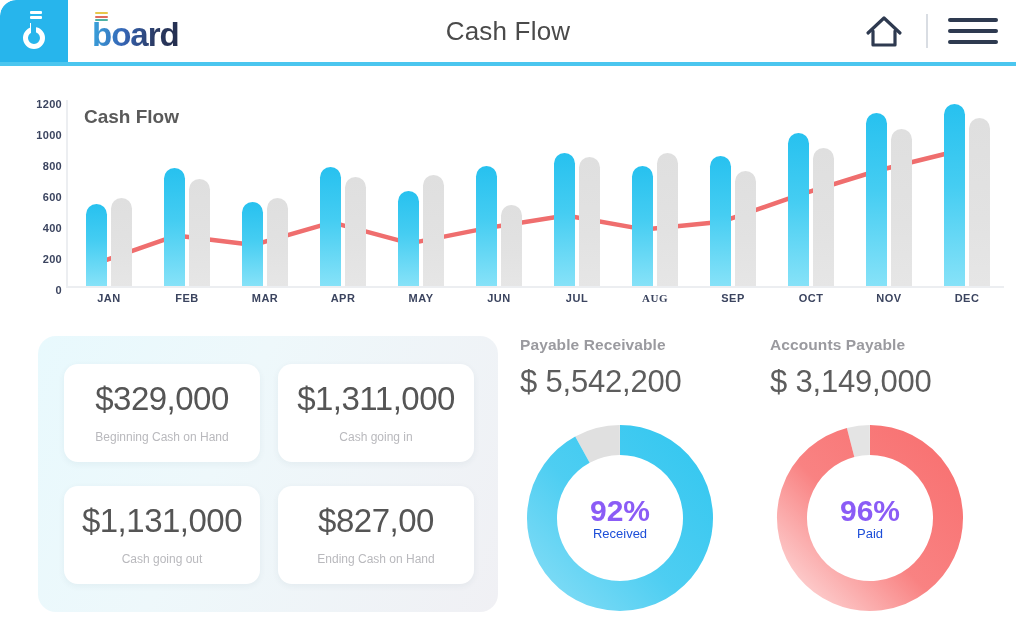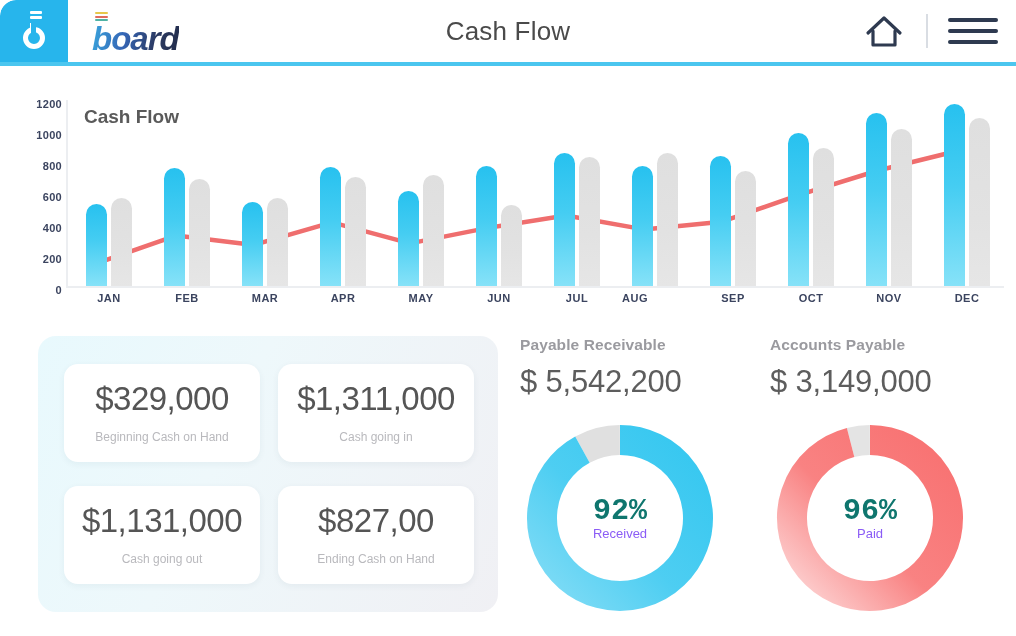--- a/index.html
+++ b/index.html
@@ -35,21 +35,21 @@
   .brand-mark .bowl{
     position:absolute;left:4px;top:16px;width:22px;height:22px;border-radius:50%;
     border:5px solid #fff;box-sizing:border-box;
   }
   .brand-mark .bowl:after{
     content:"";position:absolute;left:3px;top:-9px;width:5px;height:10px;background:#27b5ec;
   }
 
   .wordmark{
     position:absolute;left:92px;top:14px;height:36px;
-    display:flex;align-items:flex-start;font-style:italic;
+    display:flex;align-items:center;
   }
   .wordmark .bars{position:absolute;left:3px;top:-2px;width:13px;}
   .wordmark .bars i{display:block;height:2px;margin-bottom:1.5px;border-radius:1px;}
   .wordmark .txt{
     font-size:33px;font-weight:bold;letter-spacing:-1px;
     background:linear-gradient(100deg,#3aa9e0 0%,#3565b5 38%,#2b3a63 72%,#222c4a 100%);
     -webkit-background-clip:text;background-clip:text;color:transparent;
     padding-top:6px;
   }
 
@@ -123,22 +123,22 @@
   .donut-block.ar{left:520px;}
   .donut-block.ap{left:770px;}
   .donut-head{font-size:15.5px;font-weight:bold;color:#9a9a9f;letter-spacing:.1px;}
   .donut-amount{font-size:31px;color:#5d5d5d;margin-top:10px;letter-spacing:-.2px;}
   .donut{position:relative;width:200px;height:200px;margin-top:18px;}
   .donut svg{position:absolute;left:0;top:0;}
   .donut-center{
     position:absolute;left:0;top:0;width:200px;height:200px;
     display:flex;flex-direction:column;align-items:center;justify-content:center;
   }
-  .donut-pct{font-size:30px;font-weight:bold;color:#0f766e;line-height:1;font-family:Liberation Mono, monospace;}
-  .donut-sub{font-size:13px;color:#8b5cf6;}
+  .donut-pct{font-size:30px;font-weight:bold;color:#8b5cf6;line-height:1;}
+  .donut-sub{font-size:13px;color:#1d4ed8;}
 </style>
 </head>
 <body>
 
 <div id="app">
 
   <div class="header">
 
     <div class="brand-square">
       <div class="brand-mark">
@@ -246,21 +246,21 @@
         </div>
       </div>
     <div class="x-axis" id="x-axis">
         <div class="x-label" style="left: 41px;">JAN</div>
         <div class="x-label" style="left: 119px;">FEB</div>
         <div class="x-label" style="left: 197px;">MAR</div>
         <div class="x-label" style="left: 275px;">APR</div>
         <div class="x-label" style="left: 353px;">MAY</div>
         <div class="x-label" style="left: 431px;">JUN</div>
         <div class="x-label" style="left: 509px;">JUL</div>
-        <div class="x-label" style="left: 567px;">AUG</div>
+        <div class="x-label" style="left: 587px; font-family: Liberation Serif, serif;">AUG</div>
         <div class="x-label" style="left: 665px;">SEP</div>
         <div class="x-label" style="left: 743px;">OCT</div>
         <div class="x-label" style="left: 821px;">NOV</div>
         <div class="x-label" style="left: 899px;">DEC</div>
       </div>
   </div>
 
   <div class="kpi-panel" id="kpi-panel">
       <div class="kpi-card c1">
         <div class="kpi-value">$329,000</div>

